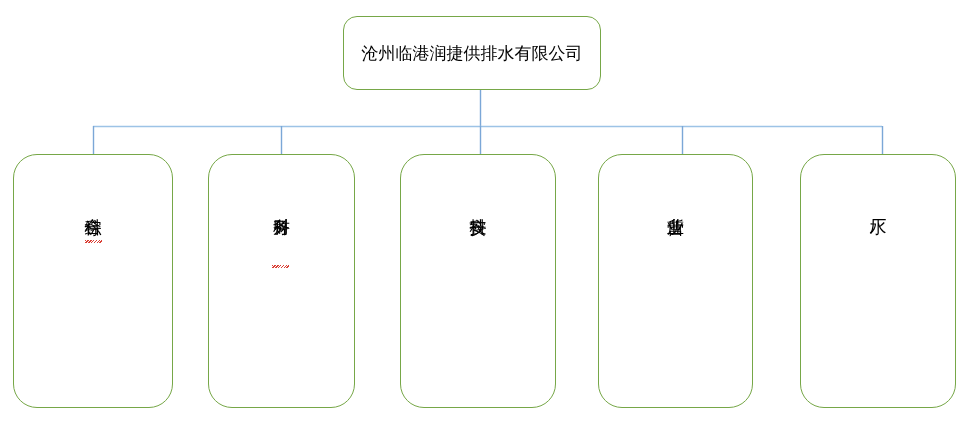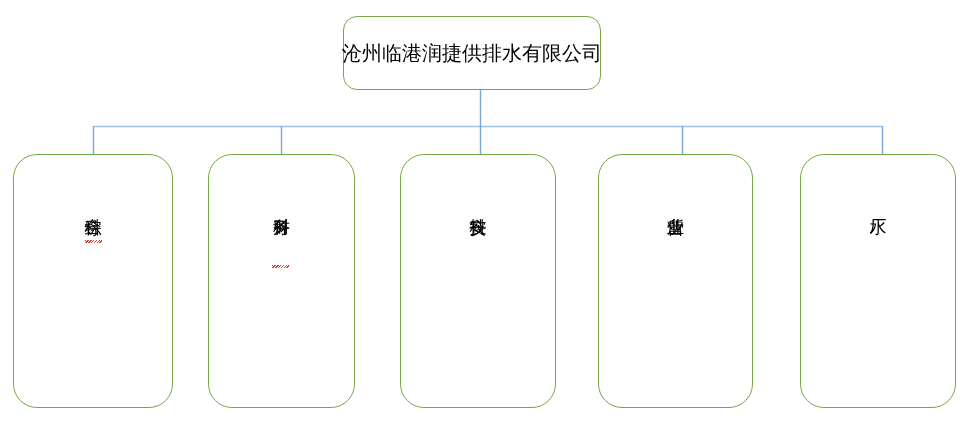--- a/index.html
+++ b/index.html
@@ -40,21 +40,21 @@
     justify-content: center;
   }
   .node.root {
     left: 343px;
     top: 16px;
     width: 258px;
     height: 74px;
     border-radius: 14px;
   }
   .node-label-h {
-    font-size: 20px;
+    font-size: 17px;
     line-height: 1.2;
     color: #000000;
     letter-spacing: 0px;
     white-space: nowrap;
   }
   .node.child {
     top: 154px;
     height: 254px;
     border-radius: 24px;
     align-items: flex-start;

